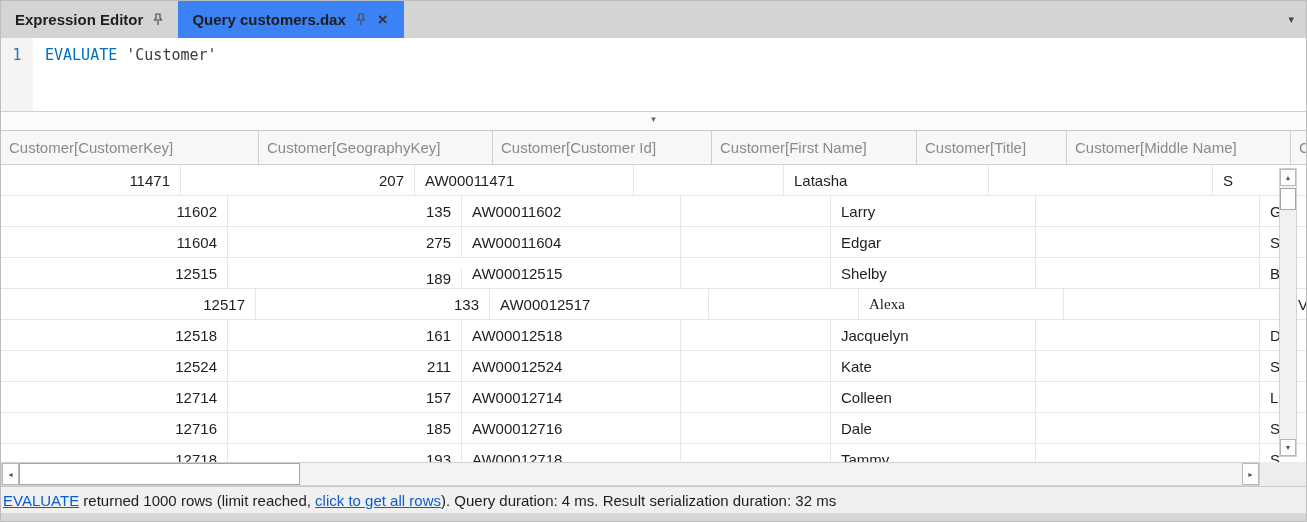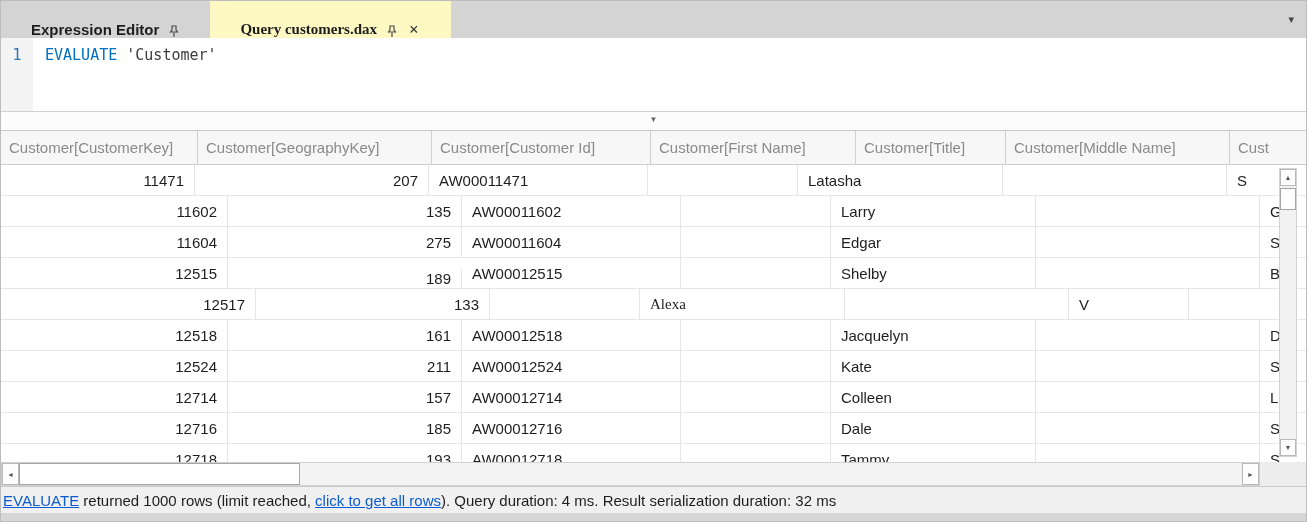--- a/index.html
+++ b/index.html
@@ -13,26 +13,26 @@
   .window { width: 1307px; height: 522px; display: flex; flex-direction: column; border: 1px solid #bdbdbd; }
 
   
   .tabstrip {
     height: 37px; flex: none;
     background: #d4d4d4;
     display: flex; align-items: stretch;
     position: relative;
   }
   .tab {
-    display: flex; align-items: flex-end; gap: 9px;
-    padding: 0 30px;
+    display: flex; align-items: center; gap: 9px;
+    padding: 0 14px;
     font-size: 15px; font-weight: bold; color: #1e1e1e;
     cursor: default;
   }
-  .tab.active { background: #fef9c3; font-family: Liberation Serif, serif; }
+  .tab.active { background: #3b82f6; }
   .pin-svg { display: inline-block; }
   .close-glyph { font-size: 17px; color: #333; line-height: 1; padding: 0 2px; }
   .tab-caret { margin-left: auto; align-self: center; padding: 0 12px; color: #444; font-size: 11px; }
 
   
   .editor {
     height: 74px; flex: none;
     background: #ffffff;
     border-bottom: 1px solid #d0d0d0;
     display: flex;
@@ -162,32 +162,32 @@
     </div>
     <div class="code"><span class="kw">EVALUATE</span><span class="str"> 'Customer'</span></div>
   </div>
 
   <div class="splitter">
     <span>▼</span>
   </div>
 
   <div class="grid">
     <div class="grid-header">
-        <div class="hcell" style="width: 197px;">Customer[CustomerKey]</div>
+        <div class="hcell" style="width: 258px;">Customer[CustomerKey]</div>
         <div class="hcell" style="width: 234px;">Customer[GeographyKey]</div>
         <div class="hcell" style="width: 219px;">Customer[Customer Id]</div>
         <div class="hcell" style="width: 205px;">Customer[First Name]</div>
         <div class="hcell" style="width: 150px;">Customer[Title]</div>
         <div class="hcell" style="width: 224px;">Customer[Middle Name]</div>
         <div class="hcell" style="width: 120px;">Cust</div>
       </div>
     <div class="grid-body">
       <div class="rows-container">
           <div class="grow">
-            <div class="gcell right" style="width: 194px;">11471</div>
+            <div class="gcell right" style="width: 180px;">11471</div>
             <div class="gcell right" style="width: 234px;">207</div>
             <div class="gcell" style="width: 219px;">AW00011471</div>
             <div class="gcell" style="width: 150px;"></div>
             <div class="gcell" style="width: 205px;">Latasha</div>
             <div class="gcell" style="width: 224px;"></div>
             <div class="gcell" style="width: 120px;">S</div>
           </div>
           <div class="grow">
             <div class="gcell right" style="width: 227px;">11602</div>
             <div class="gcell right" style="width: 234px;">135</div>
@@ -211,20 +211,21 @@
             <div class="gcell right" style="width: 234px; margin-top: 11px;">189</div>
             <div class="gcell" style="width: 219px;">AW00012515</div>
             <div class="gcell" style="width: 150px;"></div>
             <div class="gcell" style="width: 205px;">Shelby</div>
             <div class="gcell" style="width: 224px;"></div>
             <div class="gcell" style="width: 120px;">B</div>
           </div>
           <div class="grow">
             <div class="gcell right" style="width: 227px; margin-left: 28px;">12517</div>
             <div class="gcell right" style="width: 234px;">133</div>
+            <div class="gcell" style="width: 219px;">AW00012517</div>
             <div class="gcell" style="width: 150px;"></div>
             <div class="gcell" style="width: 205px; font-family: Liberation Serif, serif;">Alexa</div>
             <div class="gcell" style="width: 224px;"></div>
             <div class="gcell" style="width: 120px;">V</div>
           </div>
           <div class="grow">
             <div class="gcell right" style="width: 227px;">12518</div>
             <div class="gcell right" style="width: 234px;">161</div>
             <div class="gcell" style="width: 219px;">AW00012518</div>
             <div class="gcell" style="width: 150px;"></div>

